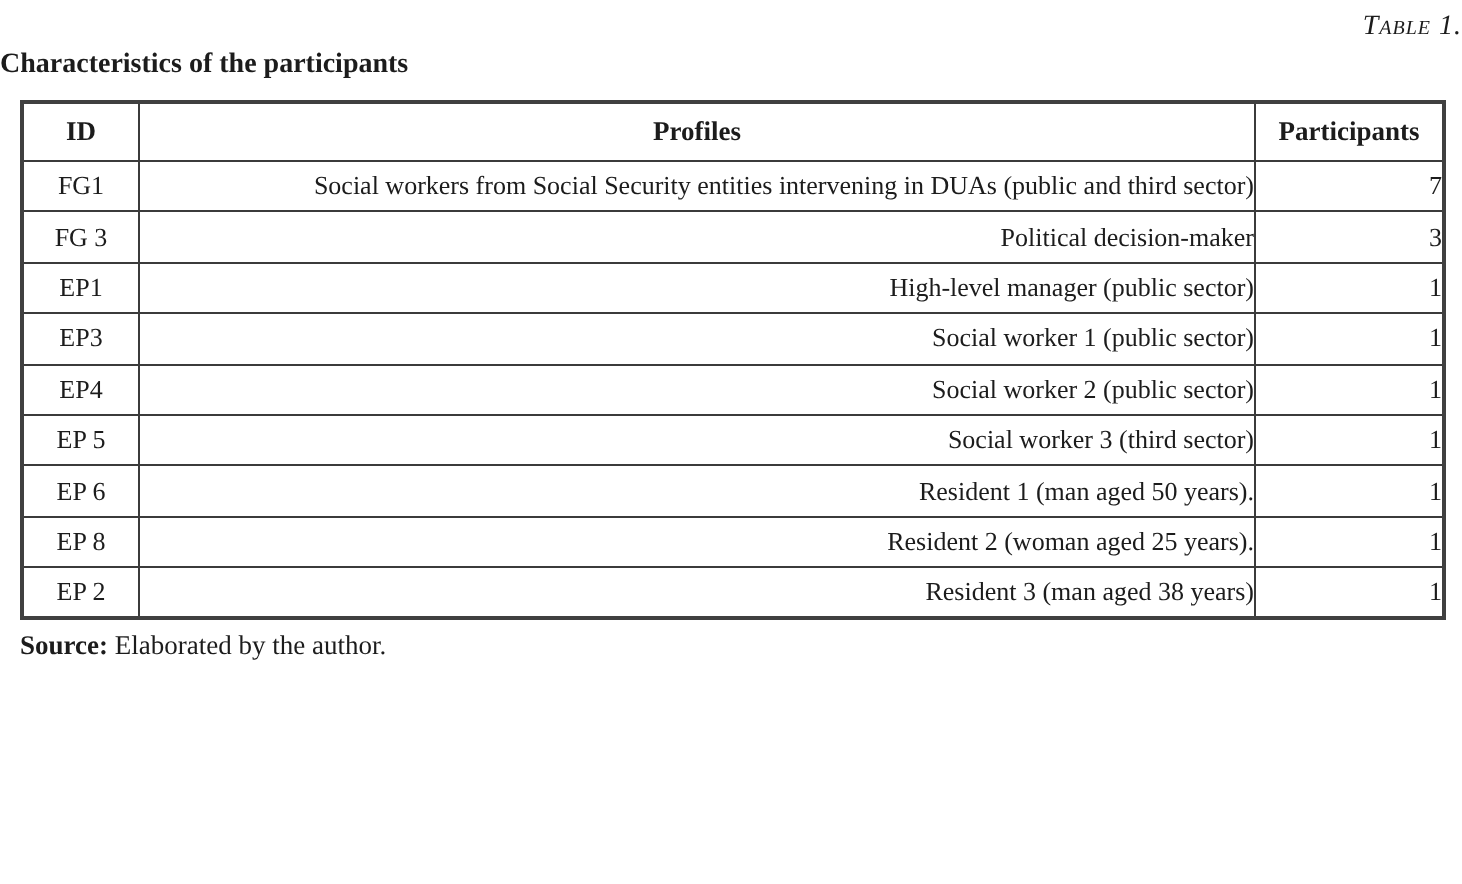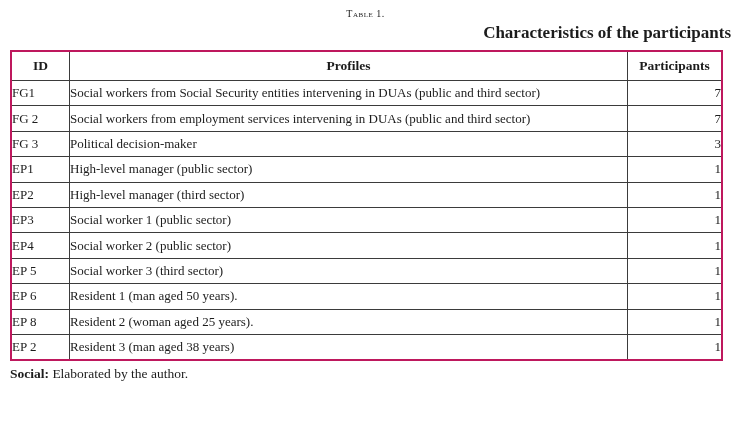--- a/index.html
+++ b/index.html
@@ -13,67 +13,68 @@
     font-family: "Liberation Serif", "DejaVu Serif", serif;
     color: #1c1c1c;
     overflow: hidden;
   }
   .page {
     width: 731px;
     height: 442px;
     position: relative;
   }
   .table-label {
-    text-align: center;
+    text-align: right;
     font-variant: small-caps;
-    font-size: 10px;
+    font-size: 14px;
     letter-spacing: 0.5px;
     padding-top: 6px;
     line-height: 16px;
+    font-style: italic;
   }
   .table-caption {
-    text-align: right;
+    text-align: left;
     font-weight: bold;
-    font-size: 17px;
+    font-size: 14px;
     line-height: 17px;
     margin-top: 2px;
     margin-bottom: 9px;
   }
   table.participants-table {
     border-collapse: collapse;
     width: 709px;
     margin-left: 10px;
     table-layout: fixed;
   }
   table.participants-table th,
   table.participants-table td {
     border: 1px solid #3b3b3b;
     font-size: 13px;
     padding: 0;
     overflow: hidden;
     white-space: nowrap;
   }
   table.participants-table {
-    border: 2px solid #be185d;
+    border: 2px solid #404040;
   }
   th.col-id    { width: 57px; }
   th.col-prof  { width: 557px; font-family: Liberation Serif, serif; }
   th.col-part  { width: 93px; font-family: Liberation Serif, serif; }
   tr.header-row th {
     font-weight: bold;
     text-align: center;
     height: 28px;
     font-size: 13.5px;
   }
   tr.data-row { height: 25.4px; }
   td.cell-id {
-    text-align: left;
+    text-align: center;
   }
   td.cell-profile {
-    text-align: left;
+    text-align: right;
     padding-left: 12px;
   }
   td.cell-participants {
     text-align: right;
     padding-right: 20px;
   }
   .source-line {
     margin-left: 10px;
     margin-top: 5px;
     font-size: 13.5px;
@@ -97,43 +98,33 @@
         <th class="col-part">Participants</th>
       </tr>
     </thead>
     <tbody id="table-body">
     <tr class="data-row">
       <td class="cell-id">FG1</td>
       <td class="cell-profile">Social workers from Social Security entities intervening in DUAs (public and third sector)</td>
       <td class="cell-participants">7</td>
     </tr>
 
-    <tr class="data-row">
-      <td class="cell-id">FG 2</td>
-      <td class="cell-profile">Social workers from employment services intervening in DUAs (public and third sector)</td>
-      <td class="cell-participants">7</td>
-    </tr>
 
     <tr class="data-row">
       <td class="cell-id">FG 3</td>
       <td class="cell-profile">Political decision-maker</td>
       <td class="cell-participants">3</td>
     </tr>
 
     <tr class="data-row">
       <td class="cell-id">EP1</td>
       <td class="cell-profile">High-level manager (public sector)</td>
       <td class="cell-participants">1</td>
     </tr>
 
-    <tr class="data-row">
-      <td class="cell-id">EP2</td>
-      <td class="cell-profile">High-level manager (third sector)</td>
-      <td class="cell-participants">1</td>
-    </tr>
 
     <tr class="data-row">
       <td class="cell-id">EP3</td>
       <td class="cell-profile">Social worker 1 (public sector)</td>
       <td class="cell-participants">1</td>
     </tr>
 
     <tr class="data-row">
       <td class="cell-id">EP4</td>
       <td class="cell-profile">Social worker 2 (public sector)</td>
@@ -161,17 +152,17 @@
     <tr class="data-row">
       <td class="cell-id">EP 2</td>
       <td class="cell-profile">Resident 3 (man aged 38 years)</td>
       <td class="cell-participants">1</td>
     </tr>
 
   </tbody>
   </table>
 
   <div class="source-line">
-    <b>Social:</b>
+    <b>Source:</b>
     <span>Elaborated by the author.</span>
   </div>
 
 </div>
 
 </body></html>

